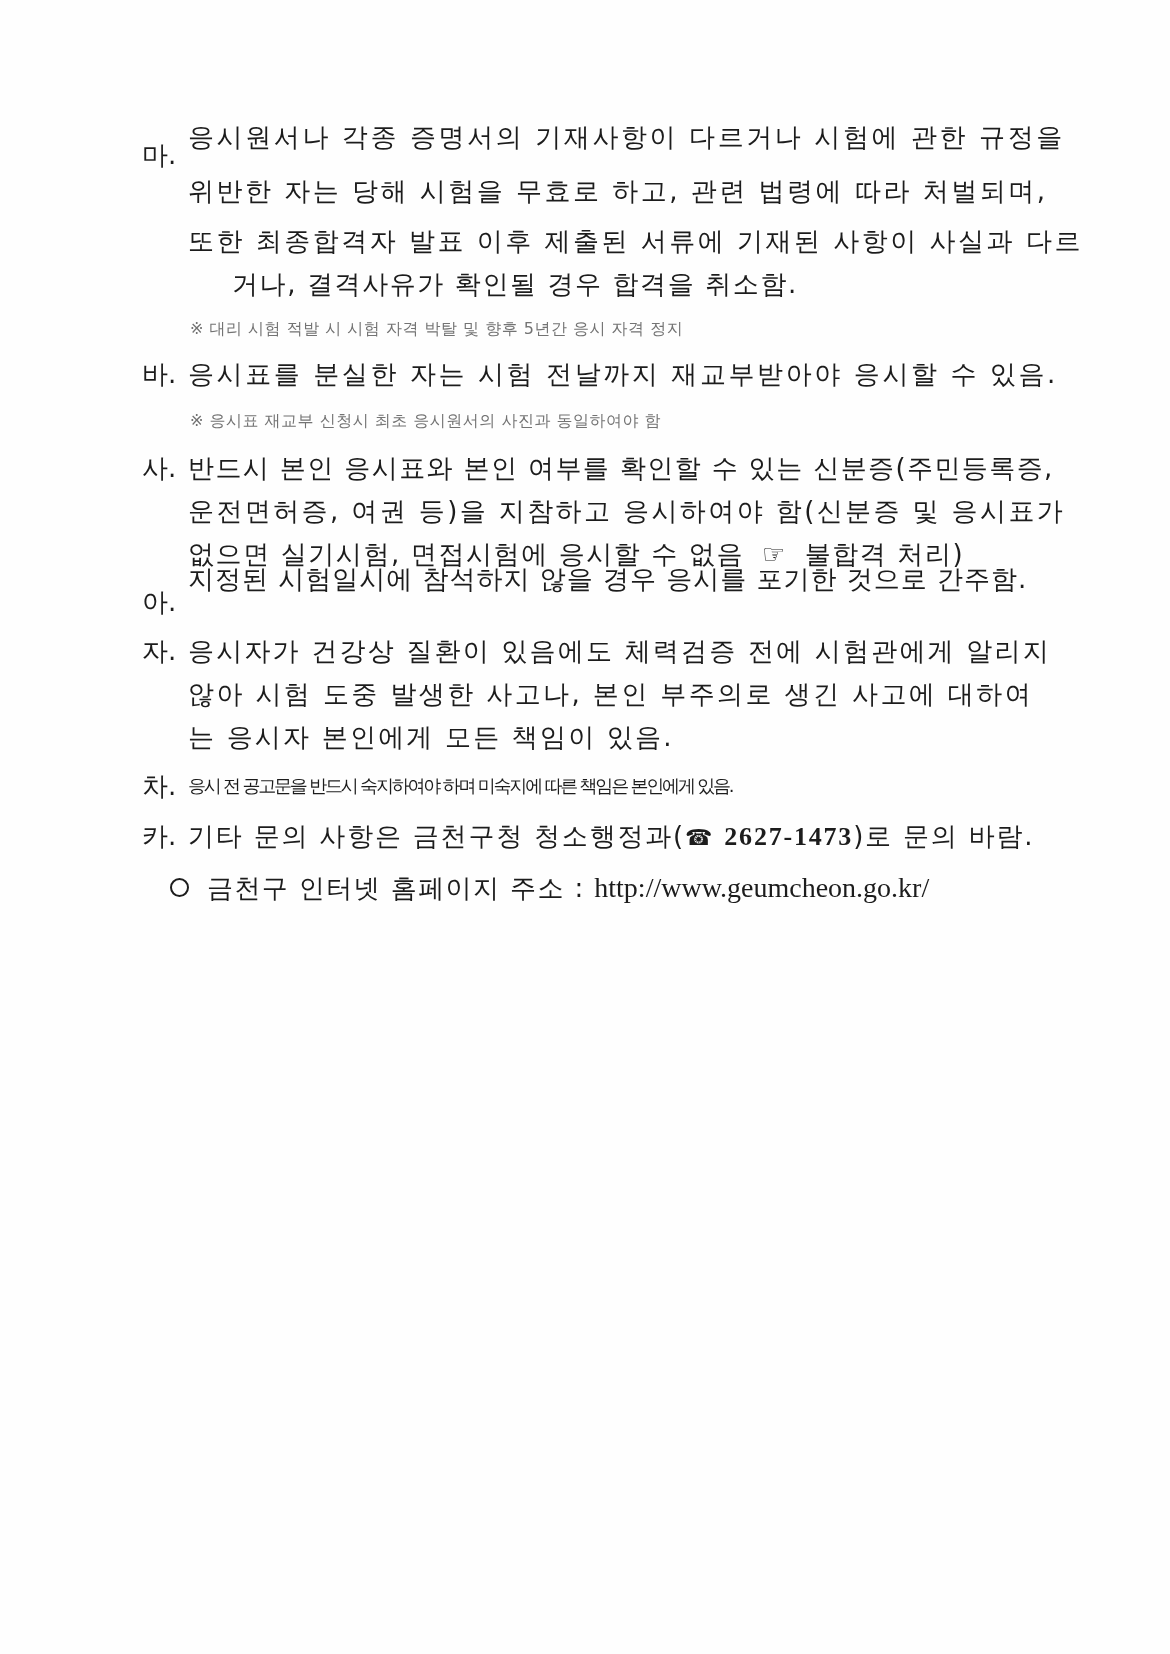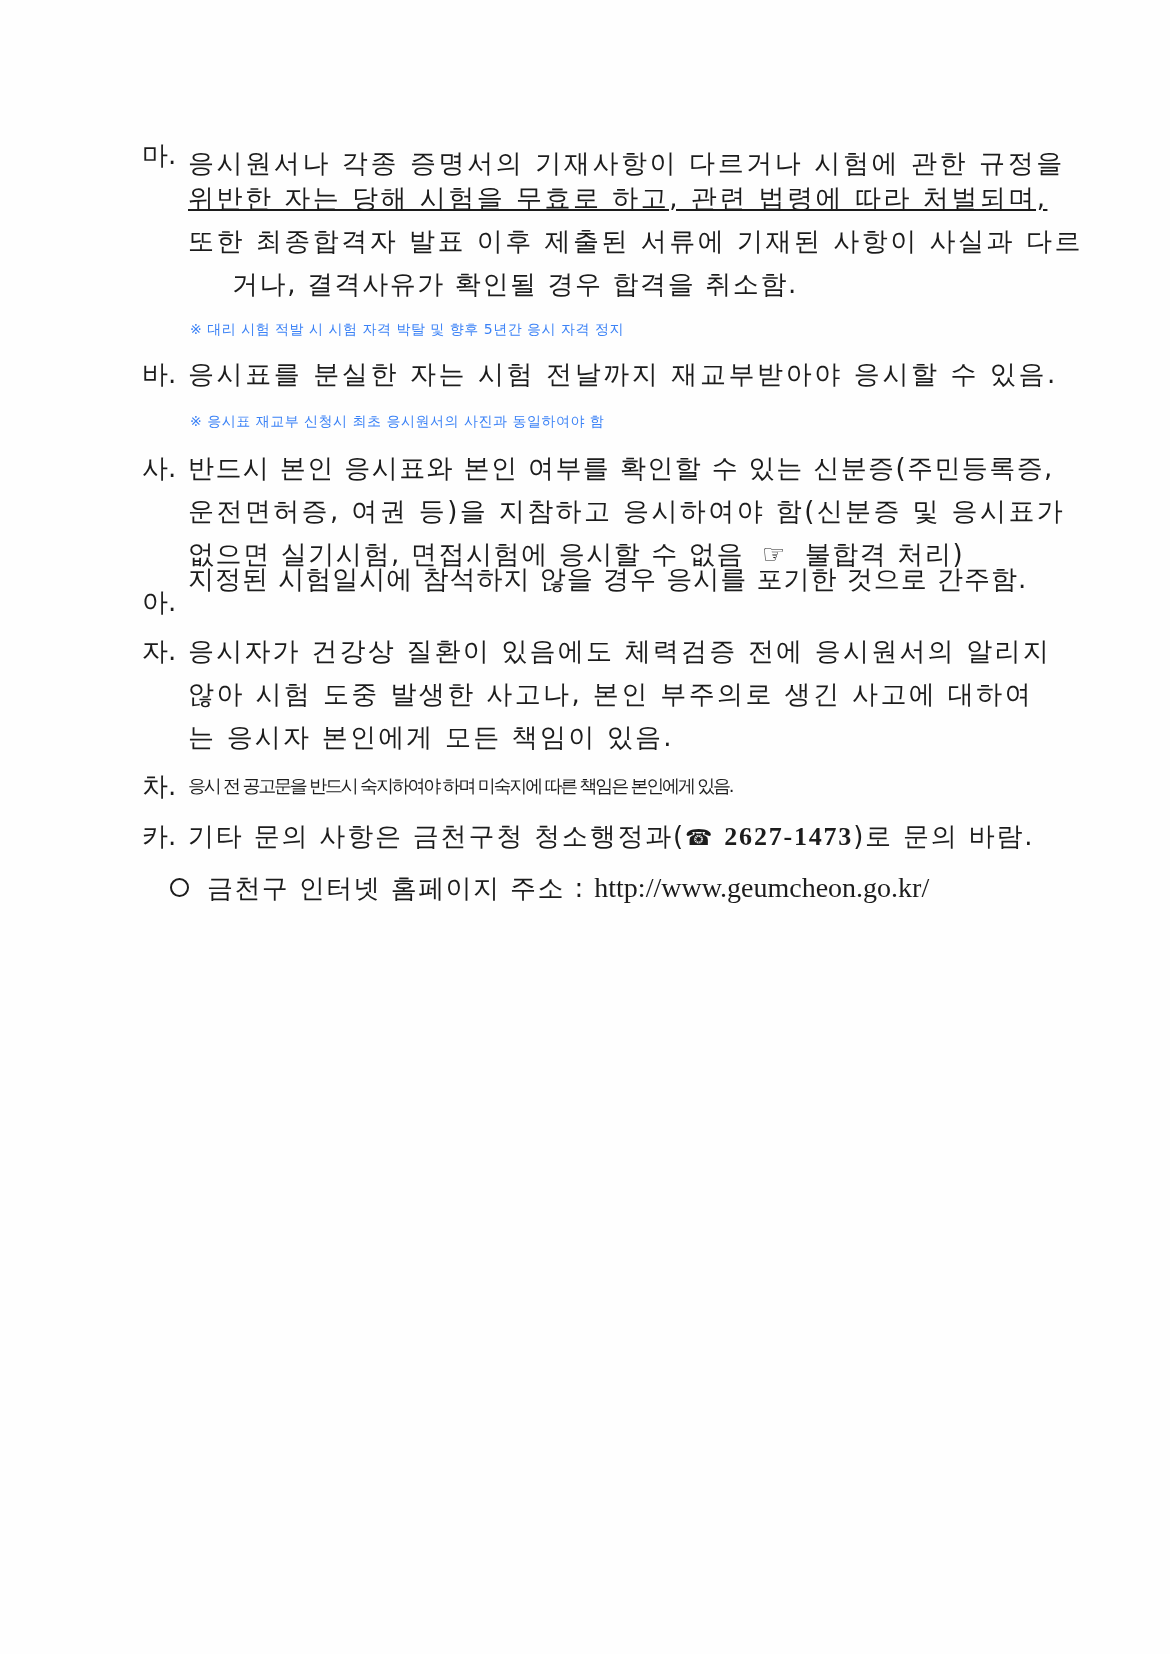--- a/index.html
+++ b/index.html
@@ -37,24 +37,24 @@
       line-height: 30px;
       white-space: nowrap;
       color: #1c1c1c;
     }
     .cont {
       left: 188px;
     }
     .note {
       position: absolute;
       left: 190px;
-      font-size: 14px;
+      font-size: 16px;
       line-height: 26px;
       white-space: nowrap;
-      color: #3b82f6;
+      color: #737373;
       letter-spacing: 0.5px;
     }
     .compact {
       letter-spacing: -0.5px;
     }
     .bold-num {
       font-weight: bold;
       font-family: Liberation Serif, serif;
     }
     .url-line {
@@ -85,22 +85,22 @@
       font-size: 22px;
     }
   </style>
 </head>
 <body>
 
 <div class="page">
 
   <div>
     <span class="marker" style="top:140px;">마.</span>
-    <span class="line cont" style="top:148px; letter-spacing:2.6px;">응시원서나 각종 증명서의 기재사항이 다르거나 시험에 관한 규정을</span>
-    <span class="line cont" style="top:183px; letter-spacing:2.5px;text-decoration:underline;">위반한 자는 당해 시험을 무효로 하고, 관련 법령에 따라 처벌되며,</span>
+    <span class="line cont" style="top:122px; letter-spacing:2.6px;">응시원서나 각종 증명서의 기재사항이 다르거나 시험에 관한 규정을</span>
+    <span class="line cont" style="top:176px; letter-spacing:2.5px;">위반한 자는 당해 시험을 무효로 하고, 관련 법령에 따라 처벌되며,</span>
     <span class="line cont" style="top:226px; letter-spacing:2.5px;">또한 최종합격자 발표 이후 제출된 서류에 기재된 사항이 사실과 다르</span>
     <span class="line cont" style="top:269px; letter-spacing:1.6px;margin-left:44px;">거나, 결격사유가 확인될 경우 합격을 취소함.</span>
     <span class="note" style="top:316px;">※ 대리 시험 적발 시 시험 자격 박탈 및 향후 5년간 응시 자격 정지</span>
   </div>
 
   <div>
     <span class="marker" style="top:359px;">바.</span>
     <span class="line cont" style="top:359px; letter-spacing:2.6px;">응시표를 분실한 자는 시험 전날까지 재교부받아야 응시할 수 있음.</span>
     <span class="note" style="top:408px;">※ 응시표 재교부 신청시 최초 응시원서의 사진과 동일하여야 함</span>
   </div>
@@ -116,21 +116,21 @@
     </span>
   </div>
 
   <div>
     <span class="marker" style="top:587px;">아.</span>
     <span class="line cont" style="top:564px; letter-spacing:1.0px;">지정된 시험일시에 참석하지 않을 경우 응시를 포기한 것으로 간주함.</span>
   </div>
 
   <div>
     <span class="marker" style="top:636px;">자.</span>
-    <span class="line cont" style="top:636px; letter-spacing:2.2px;">응시자가 건강상 질환이 있음에도 체력검증 전에 응시원서의 알리지</span>
+    <span class="line cont" style="top:636px; letter-spacing:2.2px;">응시자가 건강상 질환이 있음에도 체력검증 전에 시험관에게 알리지</span>
     <span class="line cont" style="top:679px; letter-spacing:2.4px;">않아 시험 도중 발생한 사고나, 본인 부주의로 생긴 사고에 대하여</span>
     <span class="line cont" style="top:722px; letter-spacing:2.2px;">는 응시자 본인에게 모든 책임이 있음.</span>
   </div>
 
   <div>
     <span class="marker" style="top:771px;">차.</span>
     <span class="line cont compact" style="top:771px; letter-spacing:-2.2px; font-size:18px;">응시 전 공고문을 반드시 숙지하여야 하며 미숙지에 따른 책임은 본인에게 있음.</span>
   </div>
 
   <div>

